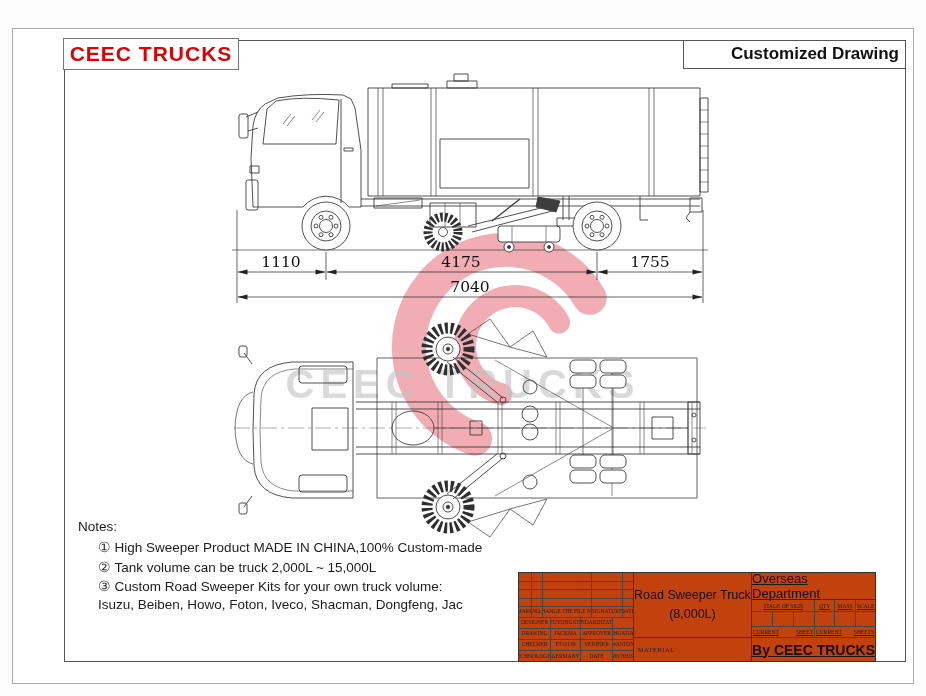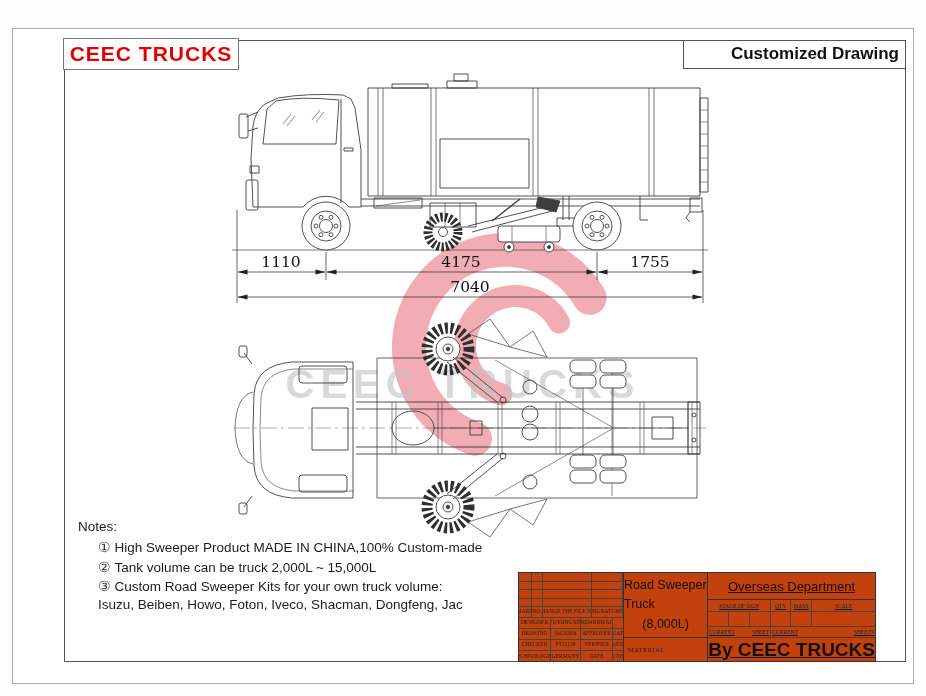--- a/index.html
+++ b/index.html
@@ -52,21 +52,21 @@
       font-size:5.5px;white-space:nowrap;overflow:hidden;color:#222;}
   .tb-signhead div:last-child{border-right:none;}
   .tb-signempty{height:15px;display:grid;grid-template-columns:21px 21px 21px 20px 21px 1fr;border-bottom:1px solid #444;}
   .tb-signempty i{border-right:1px solid #444;}
   .tb-signempty i:last-child{border-right:none;}
   .tb-current{height:11px;display:grid;grid-template-columns:63px 1fr;border-bottom:1px solid #444;}
   .tb-current>div{border-right:1px solid #444;display:flex;align-items:center;justify-content:space-between;
       padding:0 1px;font-size:5.5px;white-space:nowrap;overflow:hidden;color:#222;}
   .tb-current>div:last-child{border-right:none;}
   .tb-by{flex:1;display:flex;align-items:center;justify-content:center;
-      font-family:"Liberation Sans",sans-serif;font-size:19px;font-weight:bold;color:#111;white-space:nowrap;}
+      font-family:"Liberation Sans",sans-serif;font-size:14px;font-weight:bold;color:#111;white-space:nowrap;}
 </style>
 </head>
 <body>
 
 <div class="stage">
   <div class="sheet"></div>
   <div class="frame"></div>
 
   <svg class="drawing" width="926" height="696" viewBox="0 0 926 696">
     <defs>

